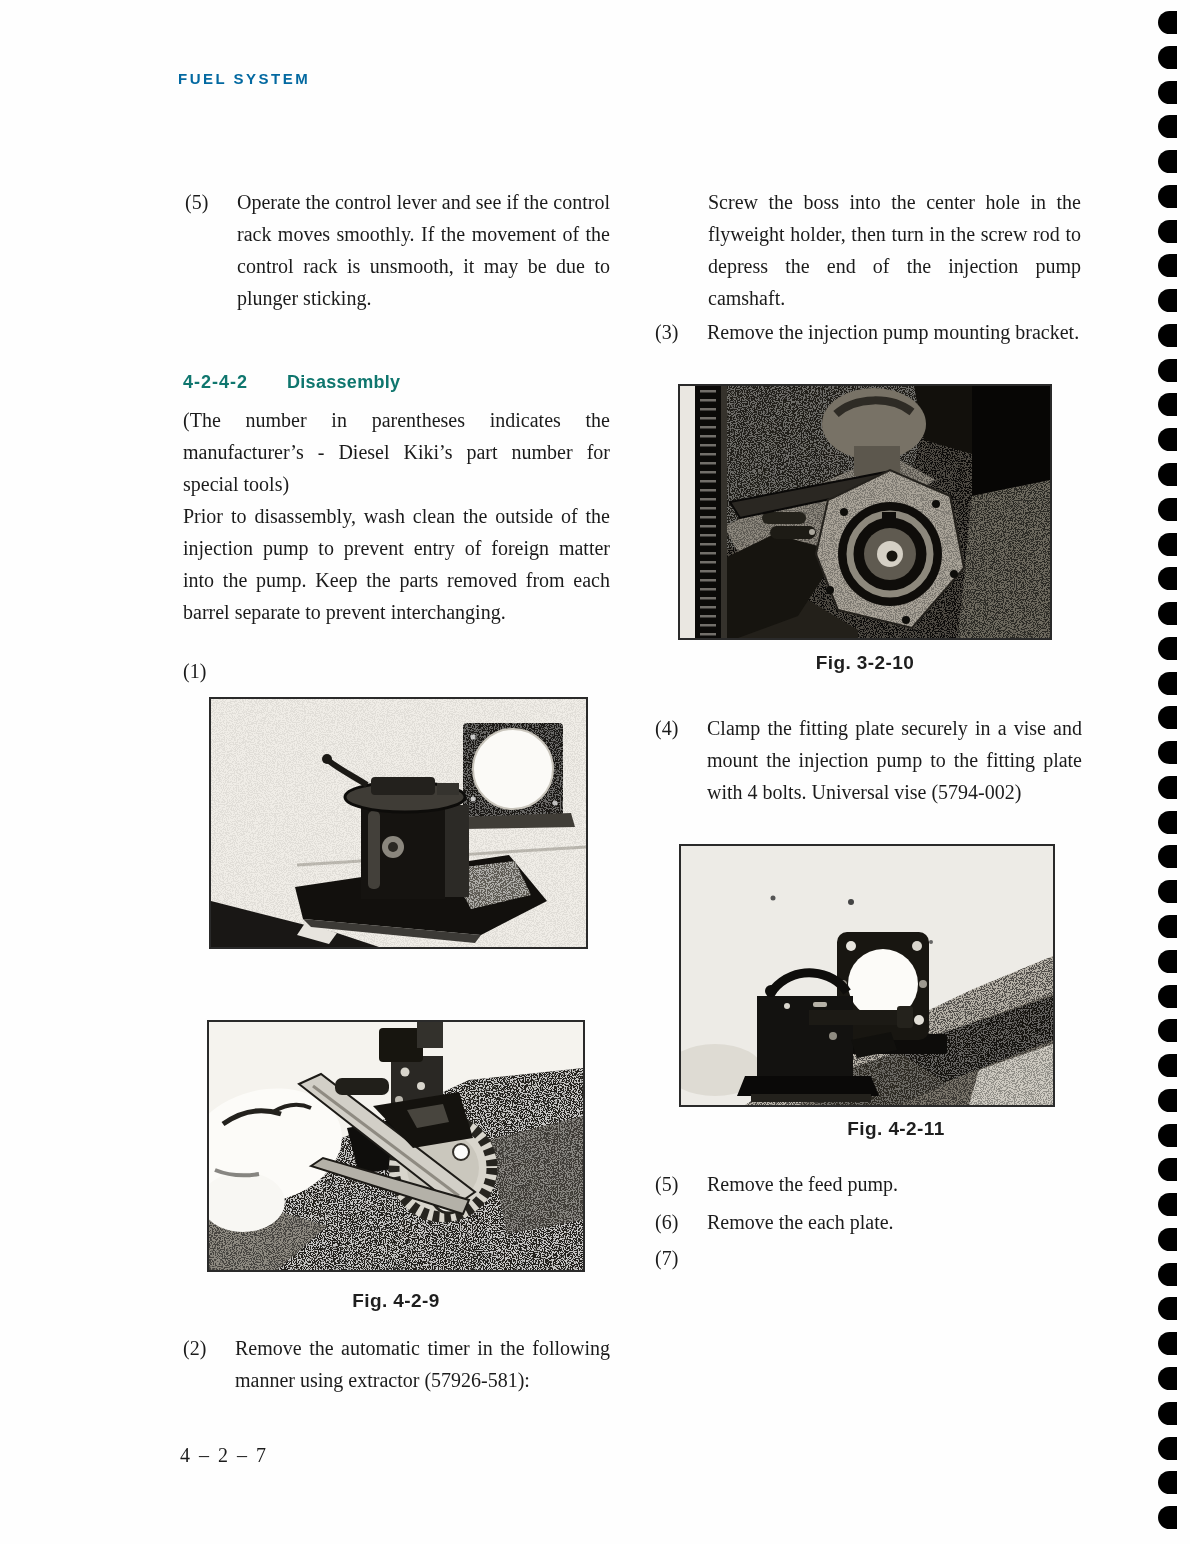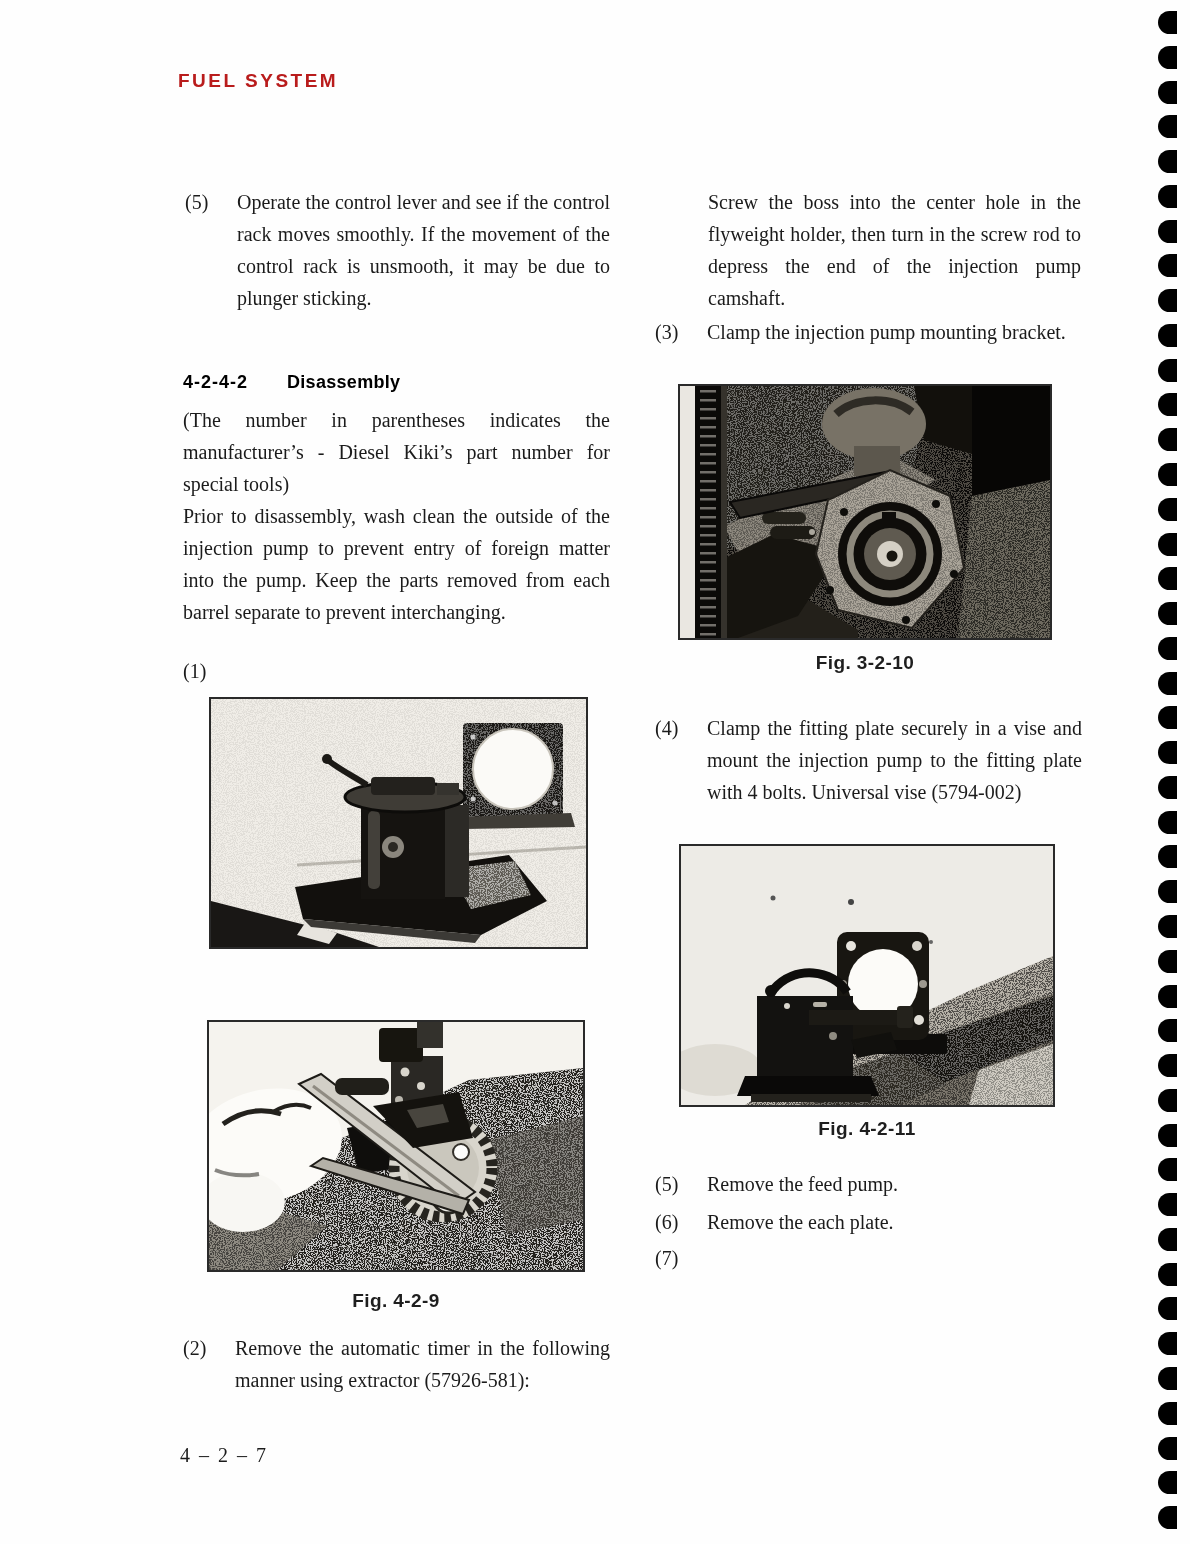--- a/index.html
+++ b/index.html
@@ -1,25 +1,25 @@
 <!DOCTYPE html>
 <html><head>
 <meta charset="utf-8">
 <style>
   html,body{margin:0;padding:0;background:#ffffff;}
   .page{position:relative;width:1190px;height:1544px;background:#fefefe;overflow:hidden;}
   .serif{font-family:"Liberation Serif",serif;font-size:20px;line-height:32px;color:#1b1b1b;}
   .hdr{position:absolute;left:178px;top:70px;font-family:"Liberation Sans",sans-serif;
-       font-size:19px;font-weight:600;letter-spacing:2.5px;color:#b91c1c;}
+       font-size:15px;font-weight:600;letter-spacing:2.5px;color:#0369a1;}
   .item{position:absolute;display:flex;}
   .item .num{width:52px;flex:none;}
   .item .txt{flex:1;text-align:justify;text-align-last:left;}
   .para{position:absolute;text-align:justify;text-align-last:left;}
   .sechead{position:absolute;font-family:"Liberation Sans",sans-serif;font-size:18px;
-           font-weight:600;color:#000000;letter-spacing:.3px;}
+           font-weight:600;color:#0f766e;letter-spacing:.3px;}
   .secnum{display:inline-block;width:104px;letter-spacing:1px;}
   .caption{position:absolute;text-align:center;font-family:"Liberation Sans",sans-serif;
            font-size:19px;font-weight:700;color:#1e1e1e;letter-spacing:.4px;}
   .figbox{position:absolute;border:2px solid #2a2a2a;background:#f4f2ed;box-sizing:border-box;}
   .figbox svg{display:block;width:100%;height:100%;}
   .pageno{position:absolute;left:180px;top:1444px;font-family:"Liberation Serif",serif;
           font-size:20px;letter-spacing:2px;color:#1b1b1b;}
   #binding-strip{position:absolute;left:1158px;top:0;width:22px;height:1544px;}
   .mark{position:absolute;left:0;width:19px;height:23px;background:#000;
         border-radius:12px 0 0 12px;}
@@ -134,21 +134,21 @@
     <span class="num">(2)</span>
     <span class="txt">Remove the automatic timer in the following manner using extractor (57926-581):</span>
   </div>
 
   <div class="pageno">4 – 2 – 7</div>
 
   <div class="para serif" style="left:708px;top:186px;width:373px">Screw the boss into the center hole in the flyweight holder, then turn in the screw rod to depress the end of the injection pump camshaft.</div>
 
   <div class="item serif" style="left:655px;top:316px;width:427px">
     <span class="num">(3)</span>
-    <span class="txt">Clamp the injection pump mounting bracket.</span>
+    <span class="txt">Remove the injection pump mounting bracket.</span>
   </div>
 
   <div class="figbox" style="left:678px;top:384px;width:374px;height:256px">
     <svg viewBox="0 0 370 252" preserveAspectRatio="none">
       <rect width="370" height="252" fill="#4e4a43"></rect>
       <rect width="370" height="252" filter="url(#spkB)" opacity=".85"></rect>
       <polygon points="34,0 250,0 234,82 148,126 90,148 34,168" fill="#201e19"></polygon>
       <polygon points="34,0 250,0 234,82 148,126 90,148 34,168" filter="url(#spkW)" opacity=".35"></polygon>
       <rect x="292" y="0" width="78" height="110" fill="#070605"></rect>
       <polygon points="234,0 292,0 292,68 244,54" fill="#12100c"></polygon>
@@ -223,21 +223,21 @@
       <path d="M92,144 C114,118 152,124 166,146" stroke="#0e0d0b" stroke-width="9" fill="none"></path>
       <circle cx="90" cy="145" r="6" fill="#0e0d0b"></circle>
       <circle cx="106" cy="160" r="3" fill="#d9d6cd"></circle>
       <rect x="132" y="156" width="14" height="5" rx="2" fill="#b5b1a7"></rect>
       <circle cx="152" cy="190" r="4" fill="#8f8b81"></circle>
       <polygon points="170,194 210,186 216,204 176,212" fill="#11100d"></polygon>
       <polygon points="64,230 190,230 198,250 56,250" fill="#0a0908"></polygon>
       <rect x="70" y="248" width="120" height="8" fill="#23211c"></rect>
     </svg>
   </div>
-  <div class="caption" style="left:679px;top:1118px;width:376px">Fig. 4-2-11</div>
+  <div class="caption" style="left:708px;top:1118px;width:376px">Fig. 4-2-11</div>
 
   <div class="item serif" style="left:655px;top:1168px;width:427px">
     <span class="num">(5)</span>
     <span class="txt">Remove the feed pump.</span>
   </div>
 
   <div class="item serif" style="left:655px;top:1206px;width:427px">
     <span class="num">(6)</span>
     <span class="txt">Remove the each plate.</span>
   </div>

